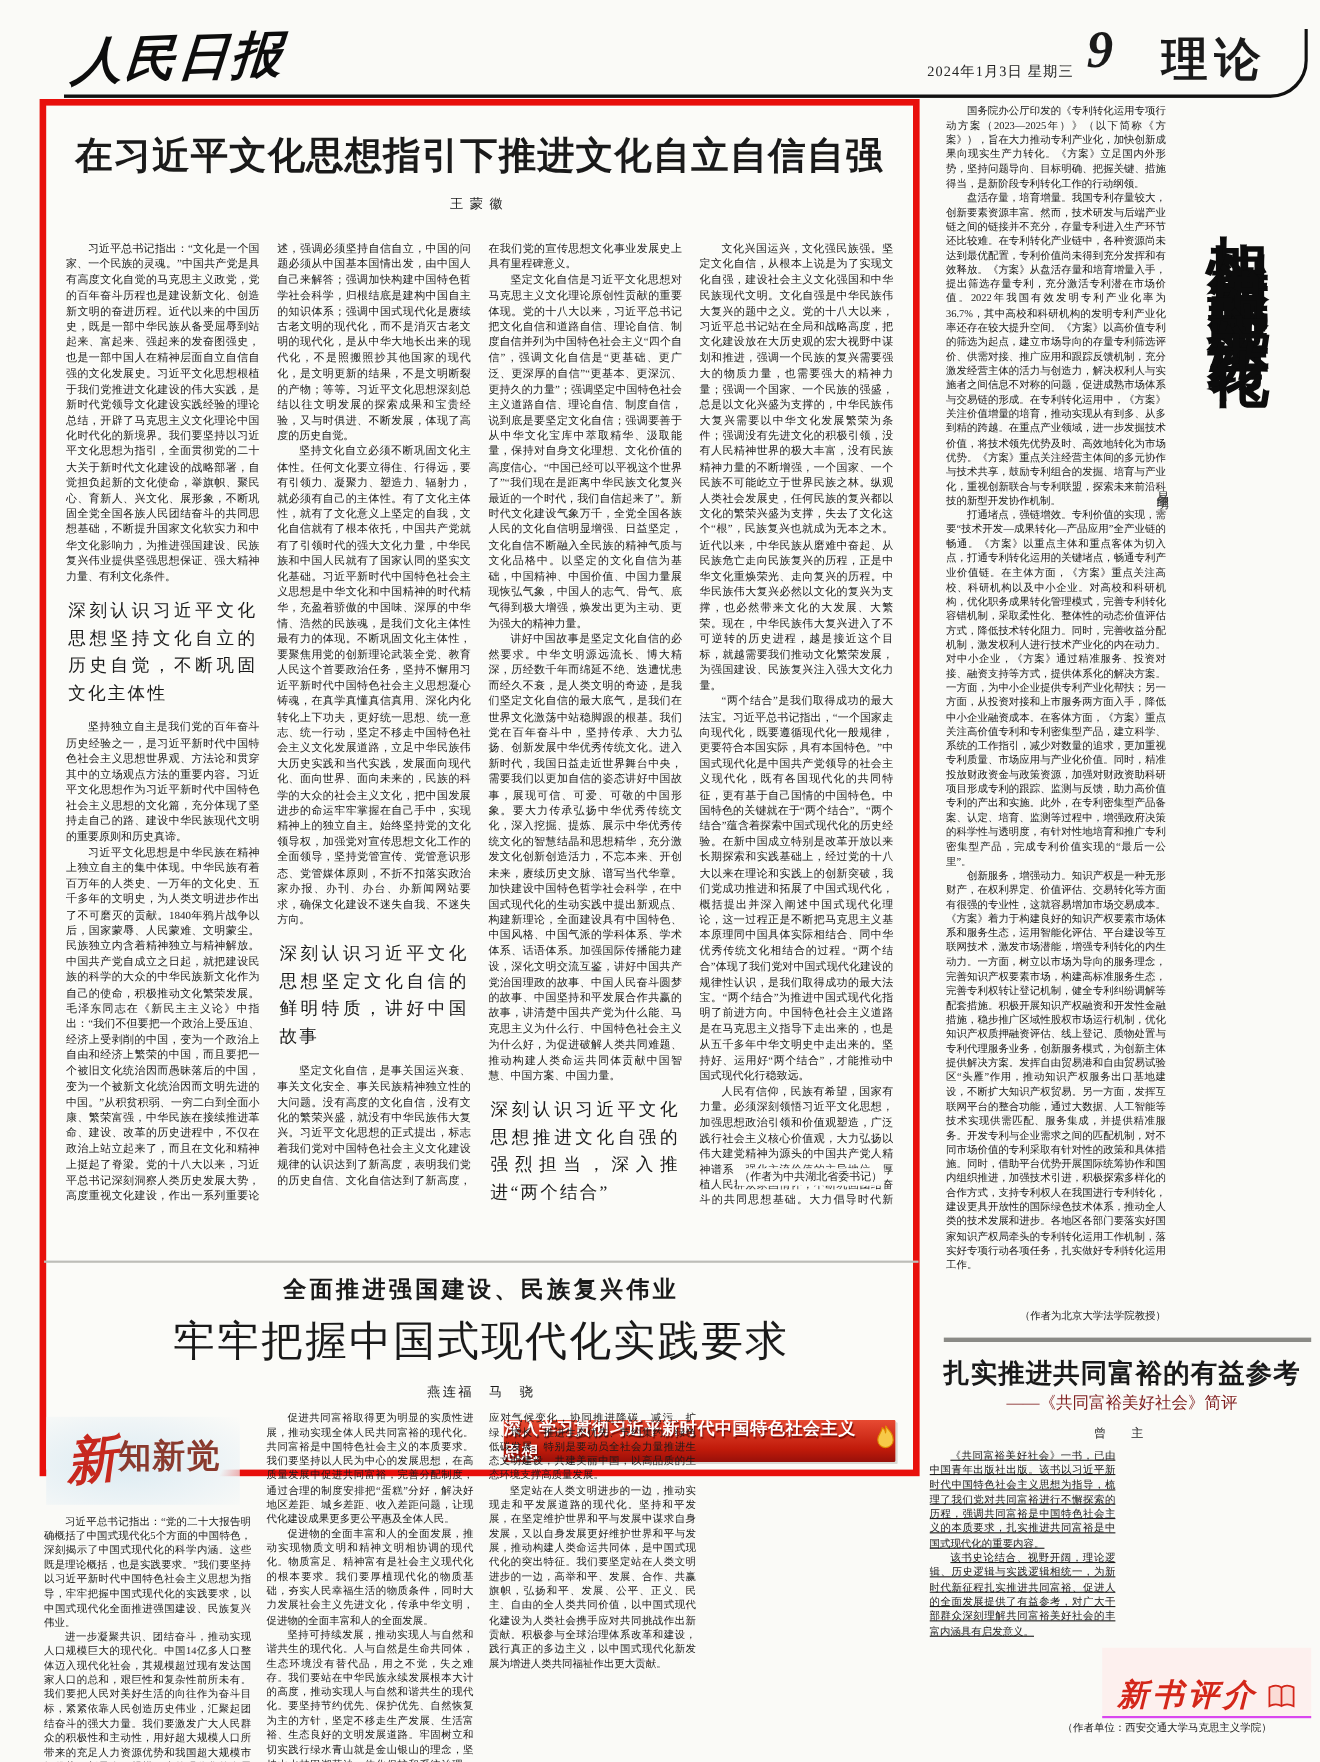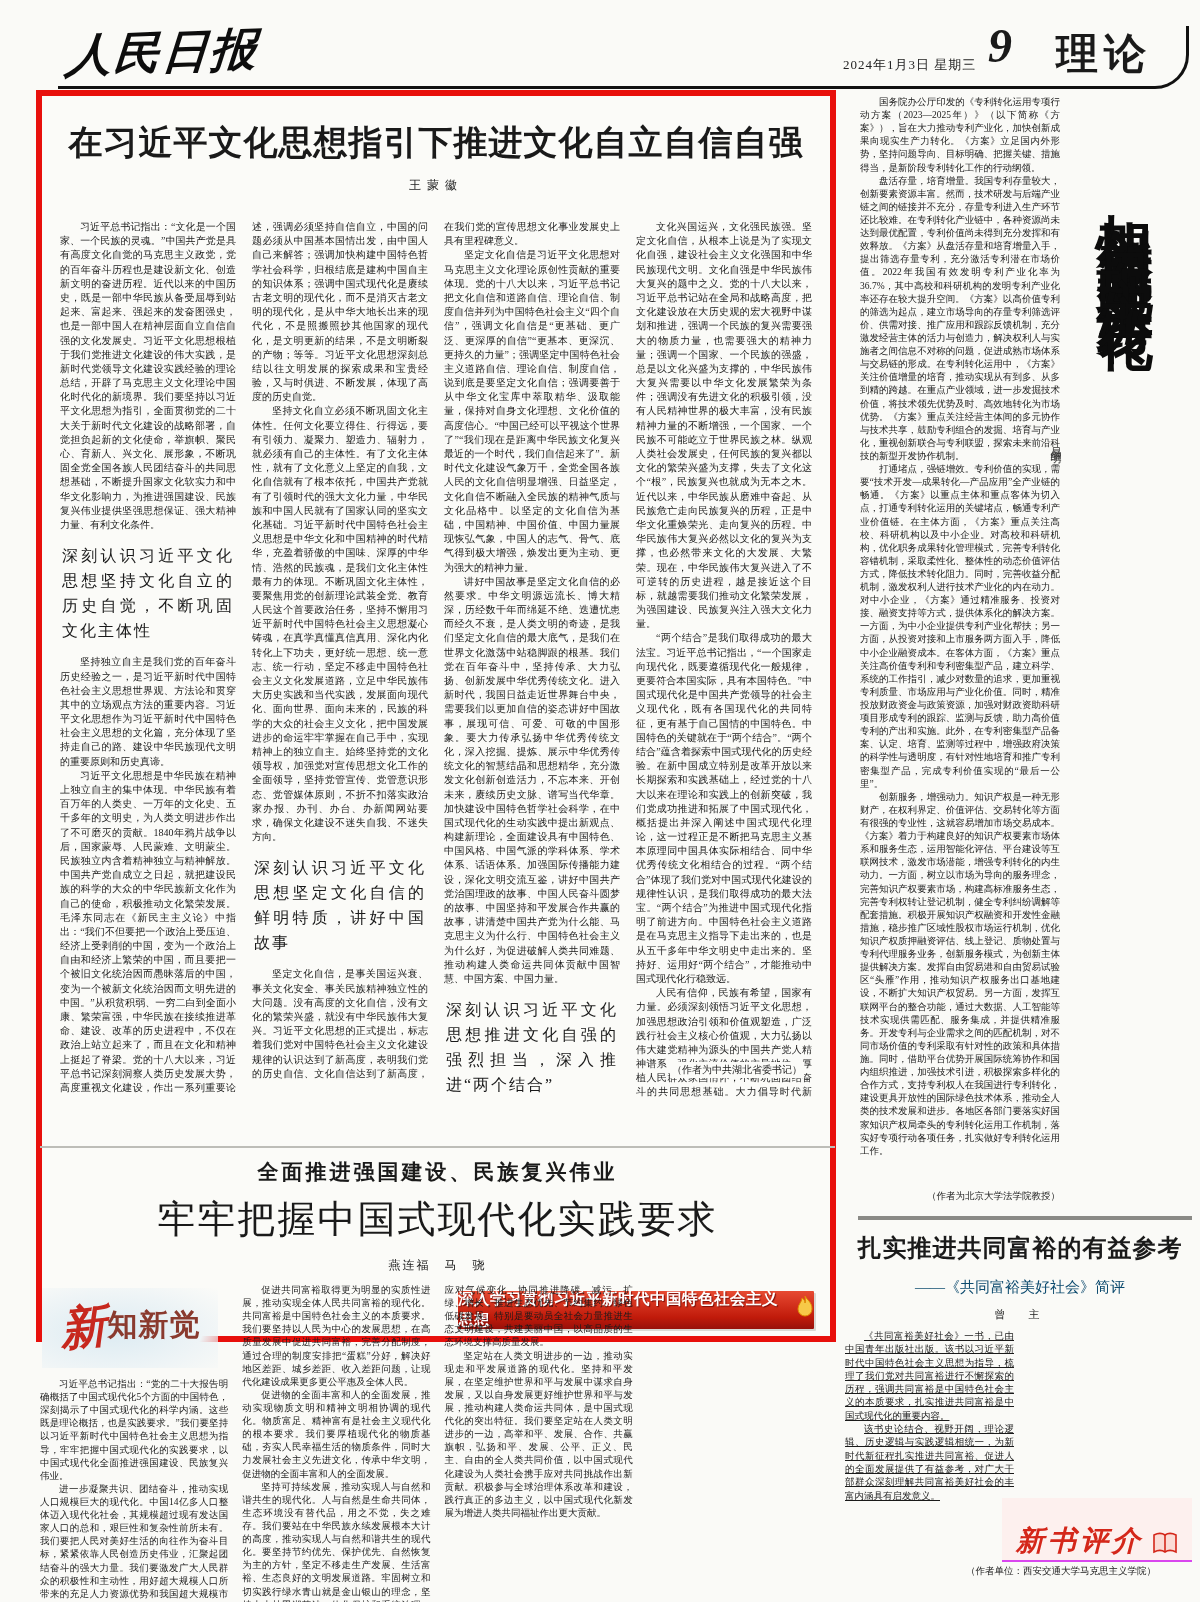--- a/index.html
+++ b/index.html
@@ -54,21 +54,21 @@
   .bl-author{position:absolute;right:42px;top:1564px;font-size:9.5px;background:#fafaf7;padding:1px 2px;}
   .xz-logo{width:176px;height:80px;margin:4px 8px 10px 2px;background:
     radial-gradient(ellipse at 40% 55%, #dcebf2 0%, #eef4f6 60%, rgba(250,250,247,0) 100%);
     display:flex;align-items:center;justify-content:center;break-inside:avoid;}
   .xz-first{color:#c7281e;font-size:46px;font-weight:bold;font-style:italic;line-height:1;
     transform:rotate(-6deg);margin-right:2px;}
   .xz-rest{color:#8a3a2e;font-size:30px;font-weight:bold;letter-spacing:1px;font-family:Liberation Mono, monospace;}
   
   .br{position:absolute;left:845px;top:1232px;width:350px;}
   .br-headline{text-align:center;font-size:24px;font-weight:bold;letter-spacing:1px;margin:0;}
-  .br-subtitle{text-align:center;font-size:15px;margin:14px 0 0 0;color:#0c4a6e;}
+  .br-subtitle{text-align:center;font-size:15px;margin:2px 0 0 0;color:#7f1d1d;}
   .br-byline{text-align:center;font-size:11px;margin:10px 0 8px 0;letter-spacing:6px;}
   .br-cols{column-count:2;column-gap:12px;column-fill:auto;height:250px;overflow:hidden;
     font-size:9.5px;line-height:1.4;text-align:justify;text-decoration:underline;}
   .xs-logo{position:absolute;left:1002px;top:1498px;width:190px;height:62px;background:#fdf0ee;
     border-bottom:2px solid #d946ef;display:flex;align-items:flex-end;justify-content:center;gap:8px;}
   .xs-text{color:#d4271a;font-size:28px;font-weight:bold;letter-spacing:4px;font-style:italic;}
 </style>
 </head>
 <body>
 

